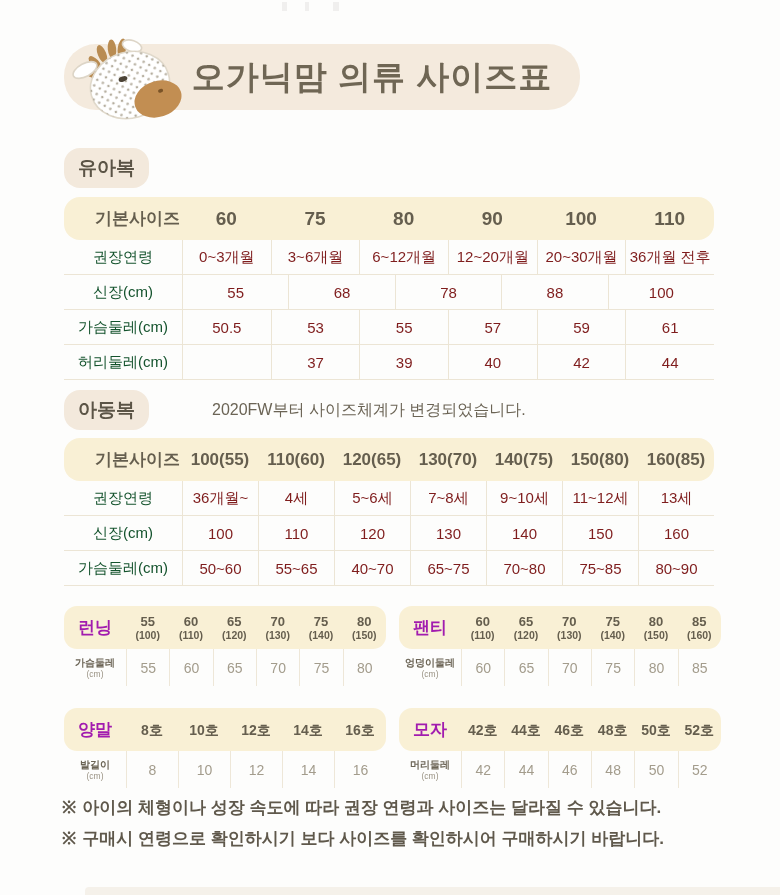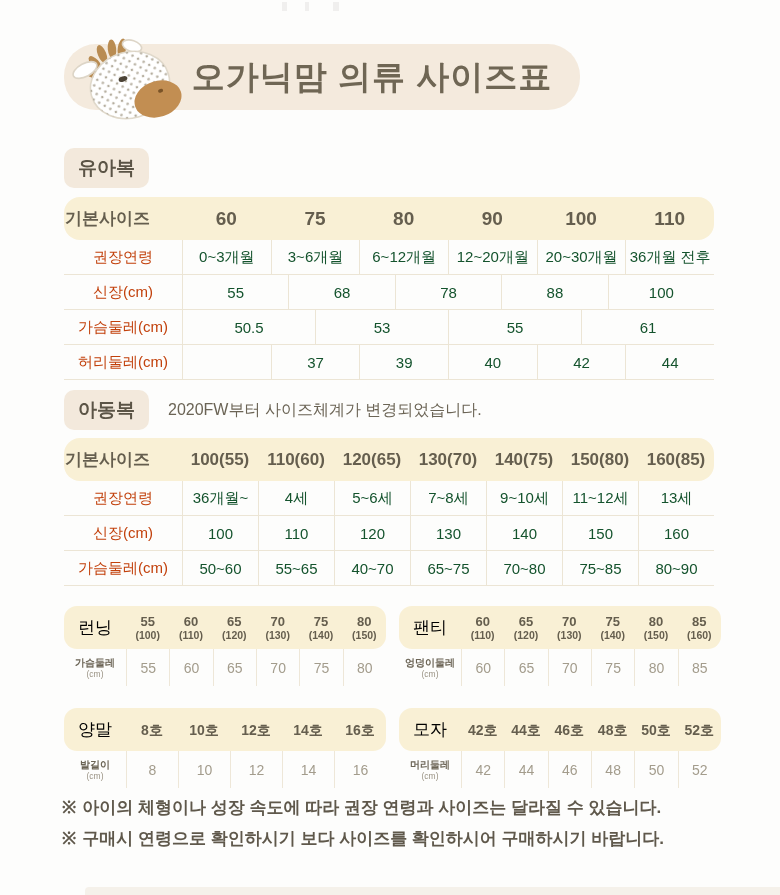--- a/index.html
+++ b/index.html
@@ -21,60 +21,60 @@
   }
   .giraffe{position:absolute;left:2px;top:-7px;}
   
   .top-mark{position:absolute;top:2px;height:9px;background:#f0efee;}
   .bottom-band{
     position:absolute;left:85px;right:0;bottom:0;height:8px;
     background:#f5f1ea;border-top-left-radius:4px;
   }
   
   .chip{
-    display:inline-block;background:#f3e9dc;border-radius:10px;
+    display:inline-block;background:#f3e9dc;border-radius:16px;
     padding:7px 14px;font-size:19px;font-weight:bold;color:#5b5446;
   }
   #infant-chip{position:absolute;left:64px;top:148px;}
-  #child-row{position:absolute;left:64px;top:390px;display:flex;align-items:center;}
+  #child-row{position:absolute;left:64px;top:390px;display:flex;align-items:center;gap:44px;}
   #child-note{margin-left:19px;font-size:16px;color:#6b6455;}
   
   .big-table{position:absolute;left:64px;width:650px;}
   #table1{top:197px;}
   #table2{top:438px;}
   .bt-head{
     display:flex;align-items:center;height:43px;
     background:#f9f0d5;border-radius:16px;
   }
   .bt-hlabel{
-    width:118px;box-sizing:border-box;padding-left:1px;
+    width:118px;box-sizing:border-box;padding-left:31px;
     font-weight:bold;font-size:17px;color:#655e4e;
   }
   .bt-hsize{flex:1;text-align:center;font-weight:bold;color:#655e4e;}
   #table1 .bt-hsize{font-size:19px;}
   #table2 .bt-hsize{font-size:17px;}
   .bt-row{display:flex;align-items:stretch;height:34px;border-bottom:1px solid #ece5d5;}
   .bt-rlabel{
     width:118px;display:flex;align-items:center;justify-content:center;
-    font-size:15px;color:#c2410c;
+    font-size:15px;color:#14532d;
   }
   .bt-cell{
     flex:1;display:flex;align-items:center;justify-content:center;
-    font-size:15px;color:#14532d;border-left:1px solid #ece5d5;
+    font-size:15px;color:#7f1d1d;border-left:1px solid #ece5d5;
   }
   
   .small-row{position:absolute;left:64px;width:658px;display:flex;gap:13px;}
   #small-row1{top:606px;}
   #small-row2{top:708px;}
   .small-table{width:322px;}
   .st-head{
     display:flex;align-items:center;height:43px;
     background:#f9f0d5;border-radius:13px;
   }
-  .st-title{width:62px;text-align:center;font-weight:normal;font-size:17px;color:#000000;}
+  .st-title{width:62px;text-align:center;font-weight:bold;font-size:17px;color:#a21caf;}
   .st-hcell{flex:1;text-align:center;color:#655e4e;}
   .st-hmain{font-weight:bold;font-size:13px;line-height:14px;}
   .single .st-hmain{font-size:14px;}
   .st-hsub{font-weight:bold;font-size:10.5px;line-height:12px;}
   .st-row{display:flex;align-items:stretch;height:37px;}
   .st-rlabel{
     width:62px;display:flex;flex-direction:column;align-items:center;justify-content:center;
     color:#6b6455;
   }
   .st-rlabel .main{font-weight:bold;font-size:10px;line-height:12px;}
@@ -160,20 +160,22 @@
       <div class="bt-cell">68</div>
       <div class="bt-cell">78</div>
       <div class="bt-cell">88</div>
       <div class="bt-cell">100</div>
     </div>
     <div class="bt-row">
       <div class="bt-rlabel">가슴둘레(cm)</div>
       <div class="bt-cell">50.5</div>
       <div class="bt-cell">53</div>
       <div class="bt-cell">55</div>
+      <div class="bt-cell">57</div>
+      <div class="bt-cell">59</div>
       <div class="bt-cell">61</div>
     </div>
     <div class="bt-row">
       <div class="bt-rlabel">허리둘레(cm)</div>
       <div class="bt-cell"></div>
       <div class="bt-cell">37</div>
       <div class="bt-cell">39</div>
       <div class="bt-cell">40</div>
       <div class="bt-cell">42</div>
       <div class="bt-cell">44</div>

